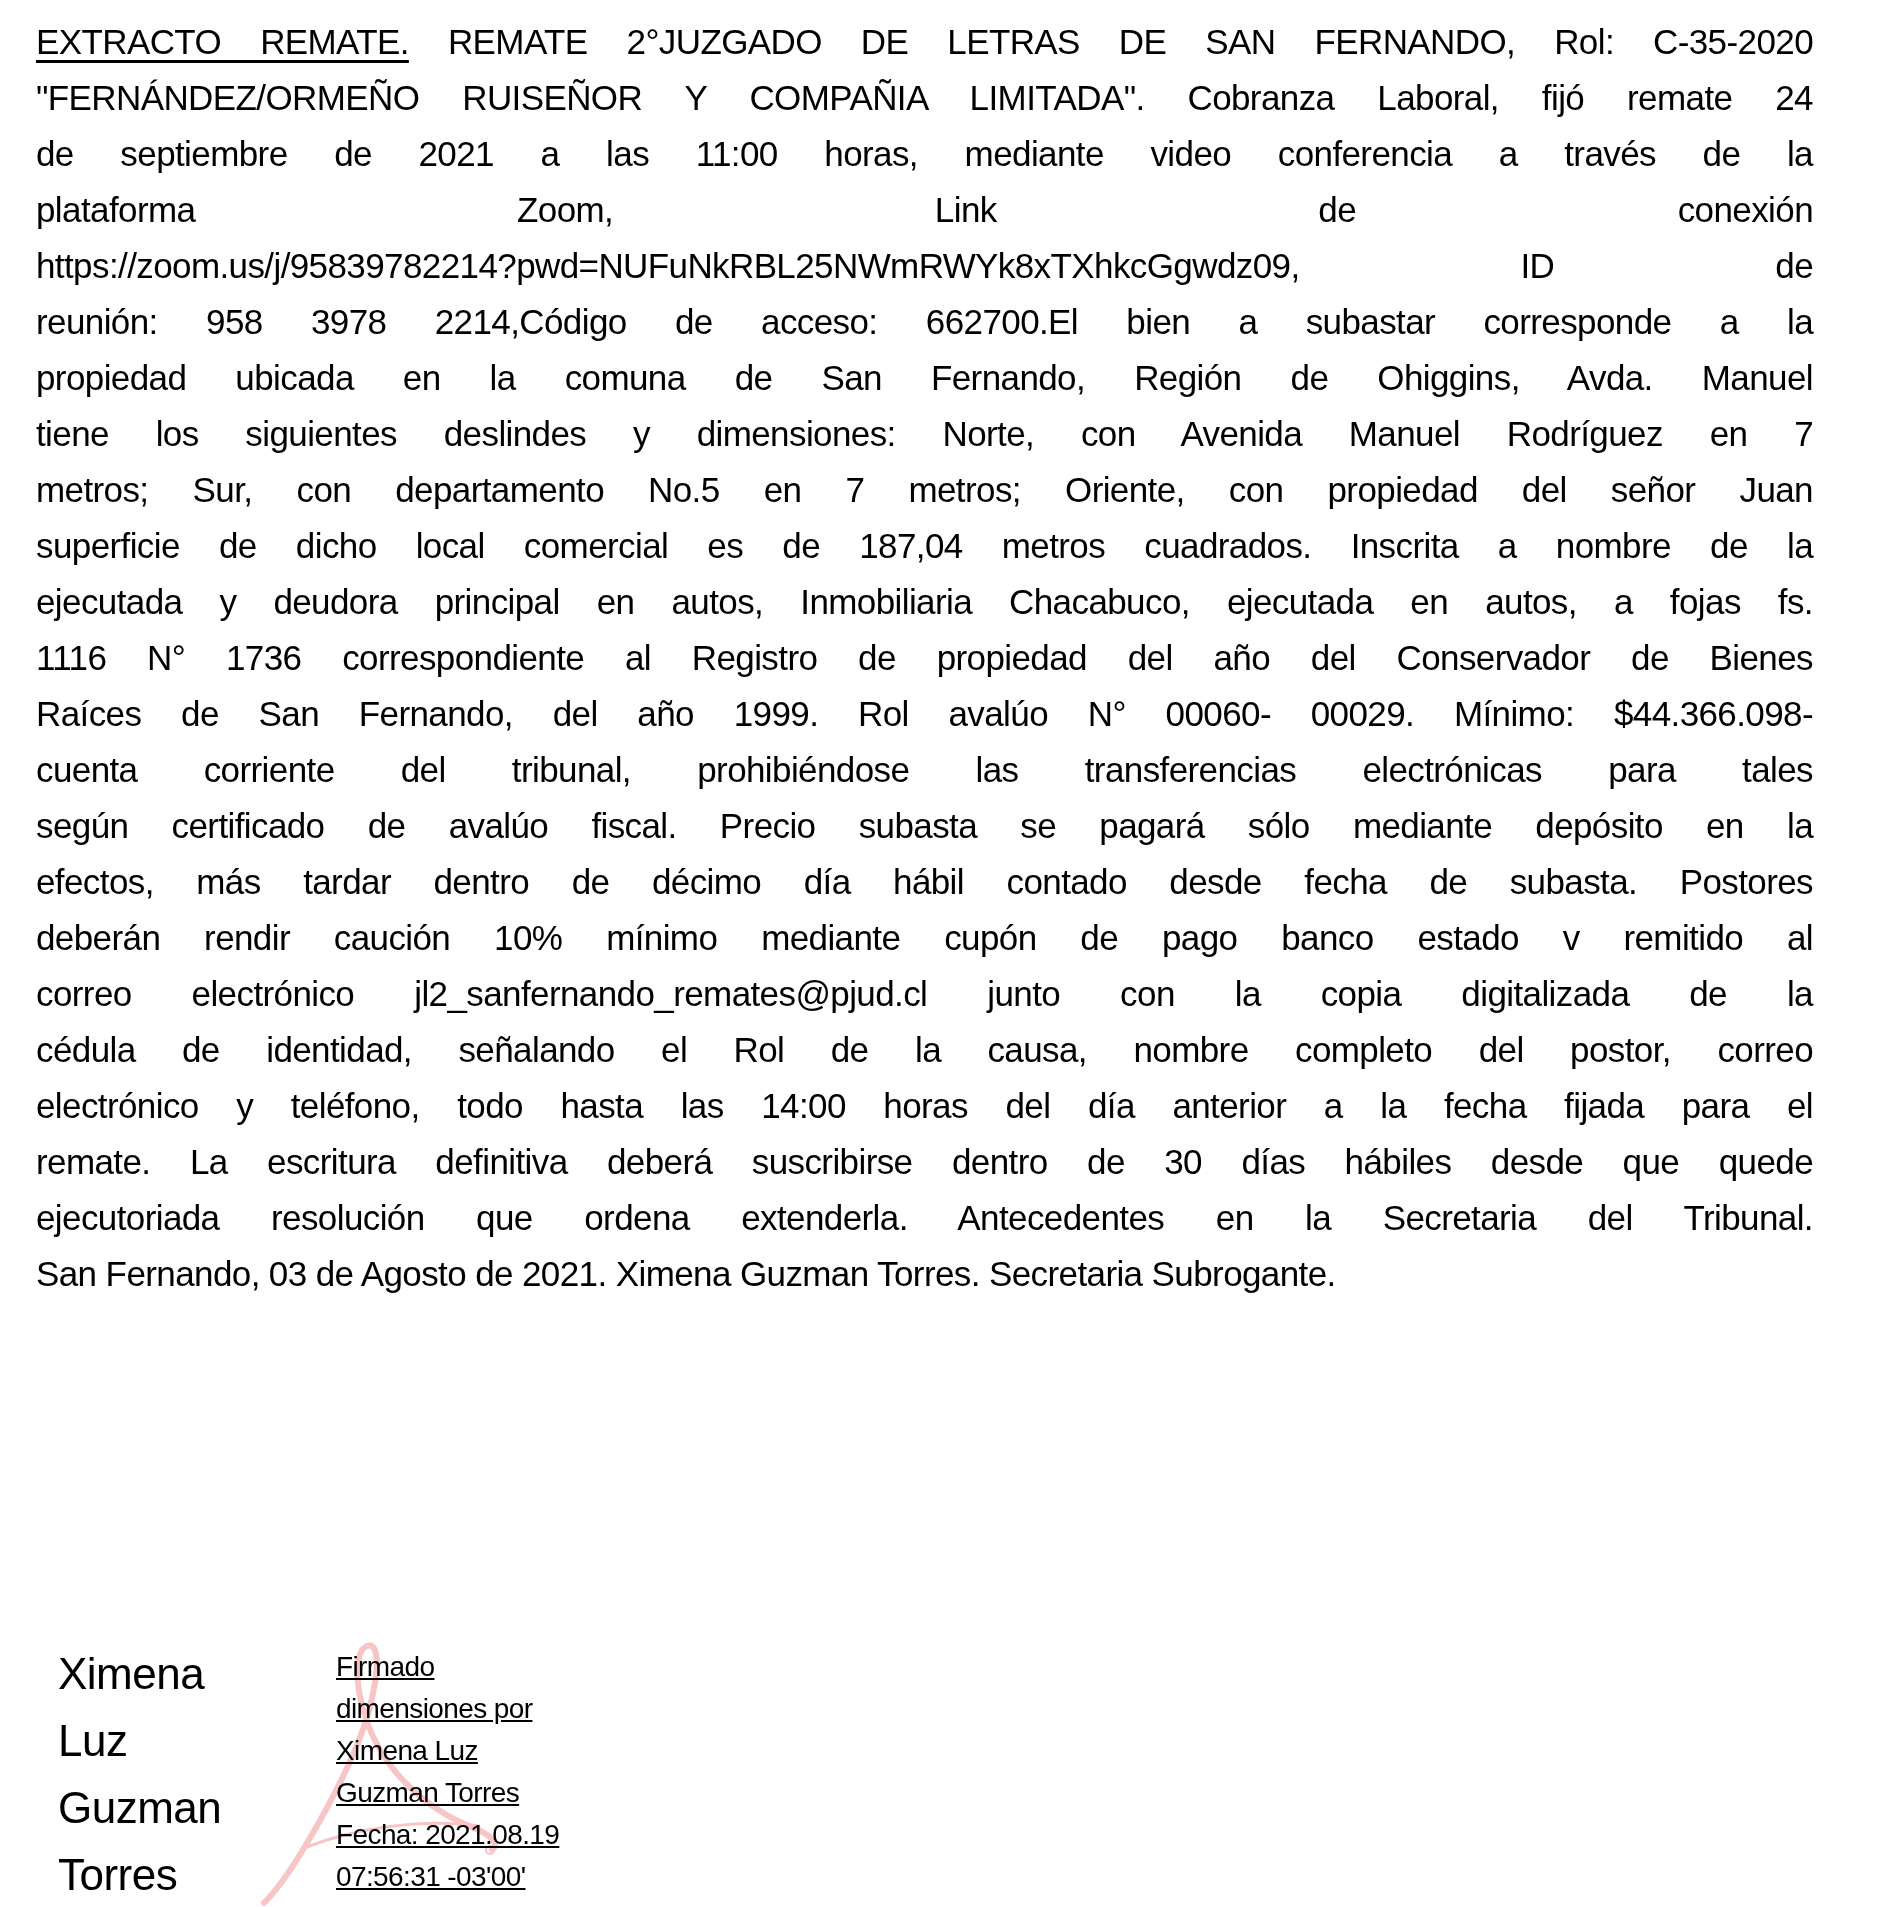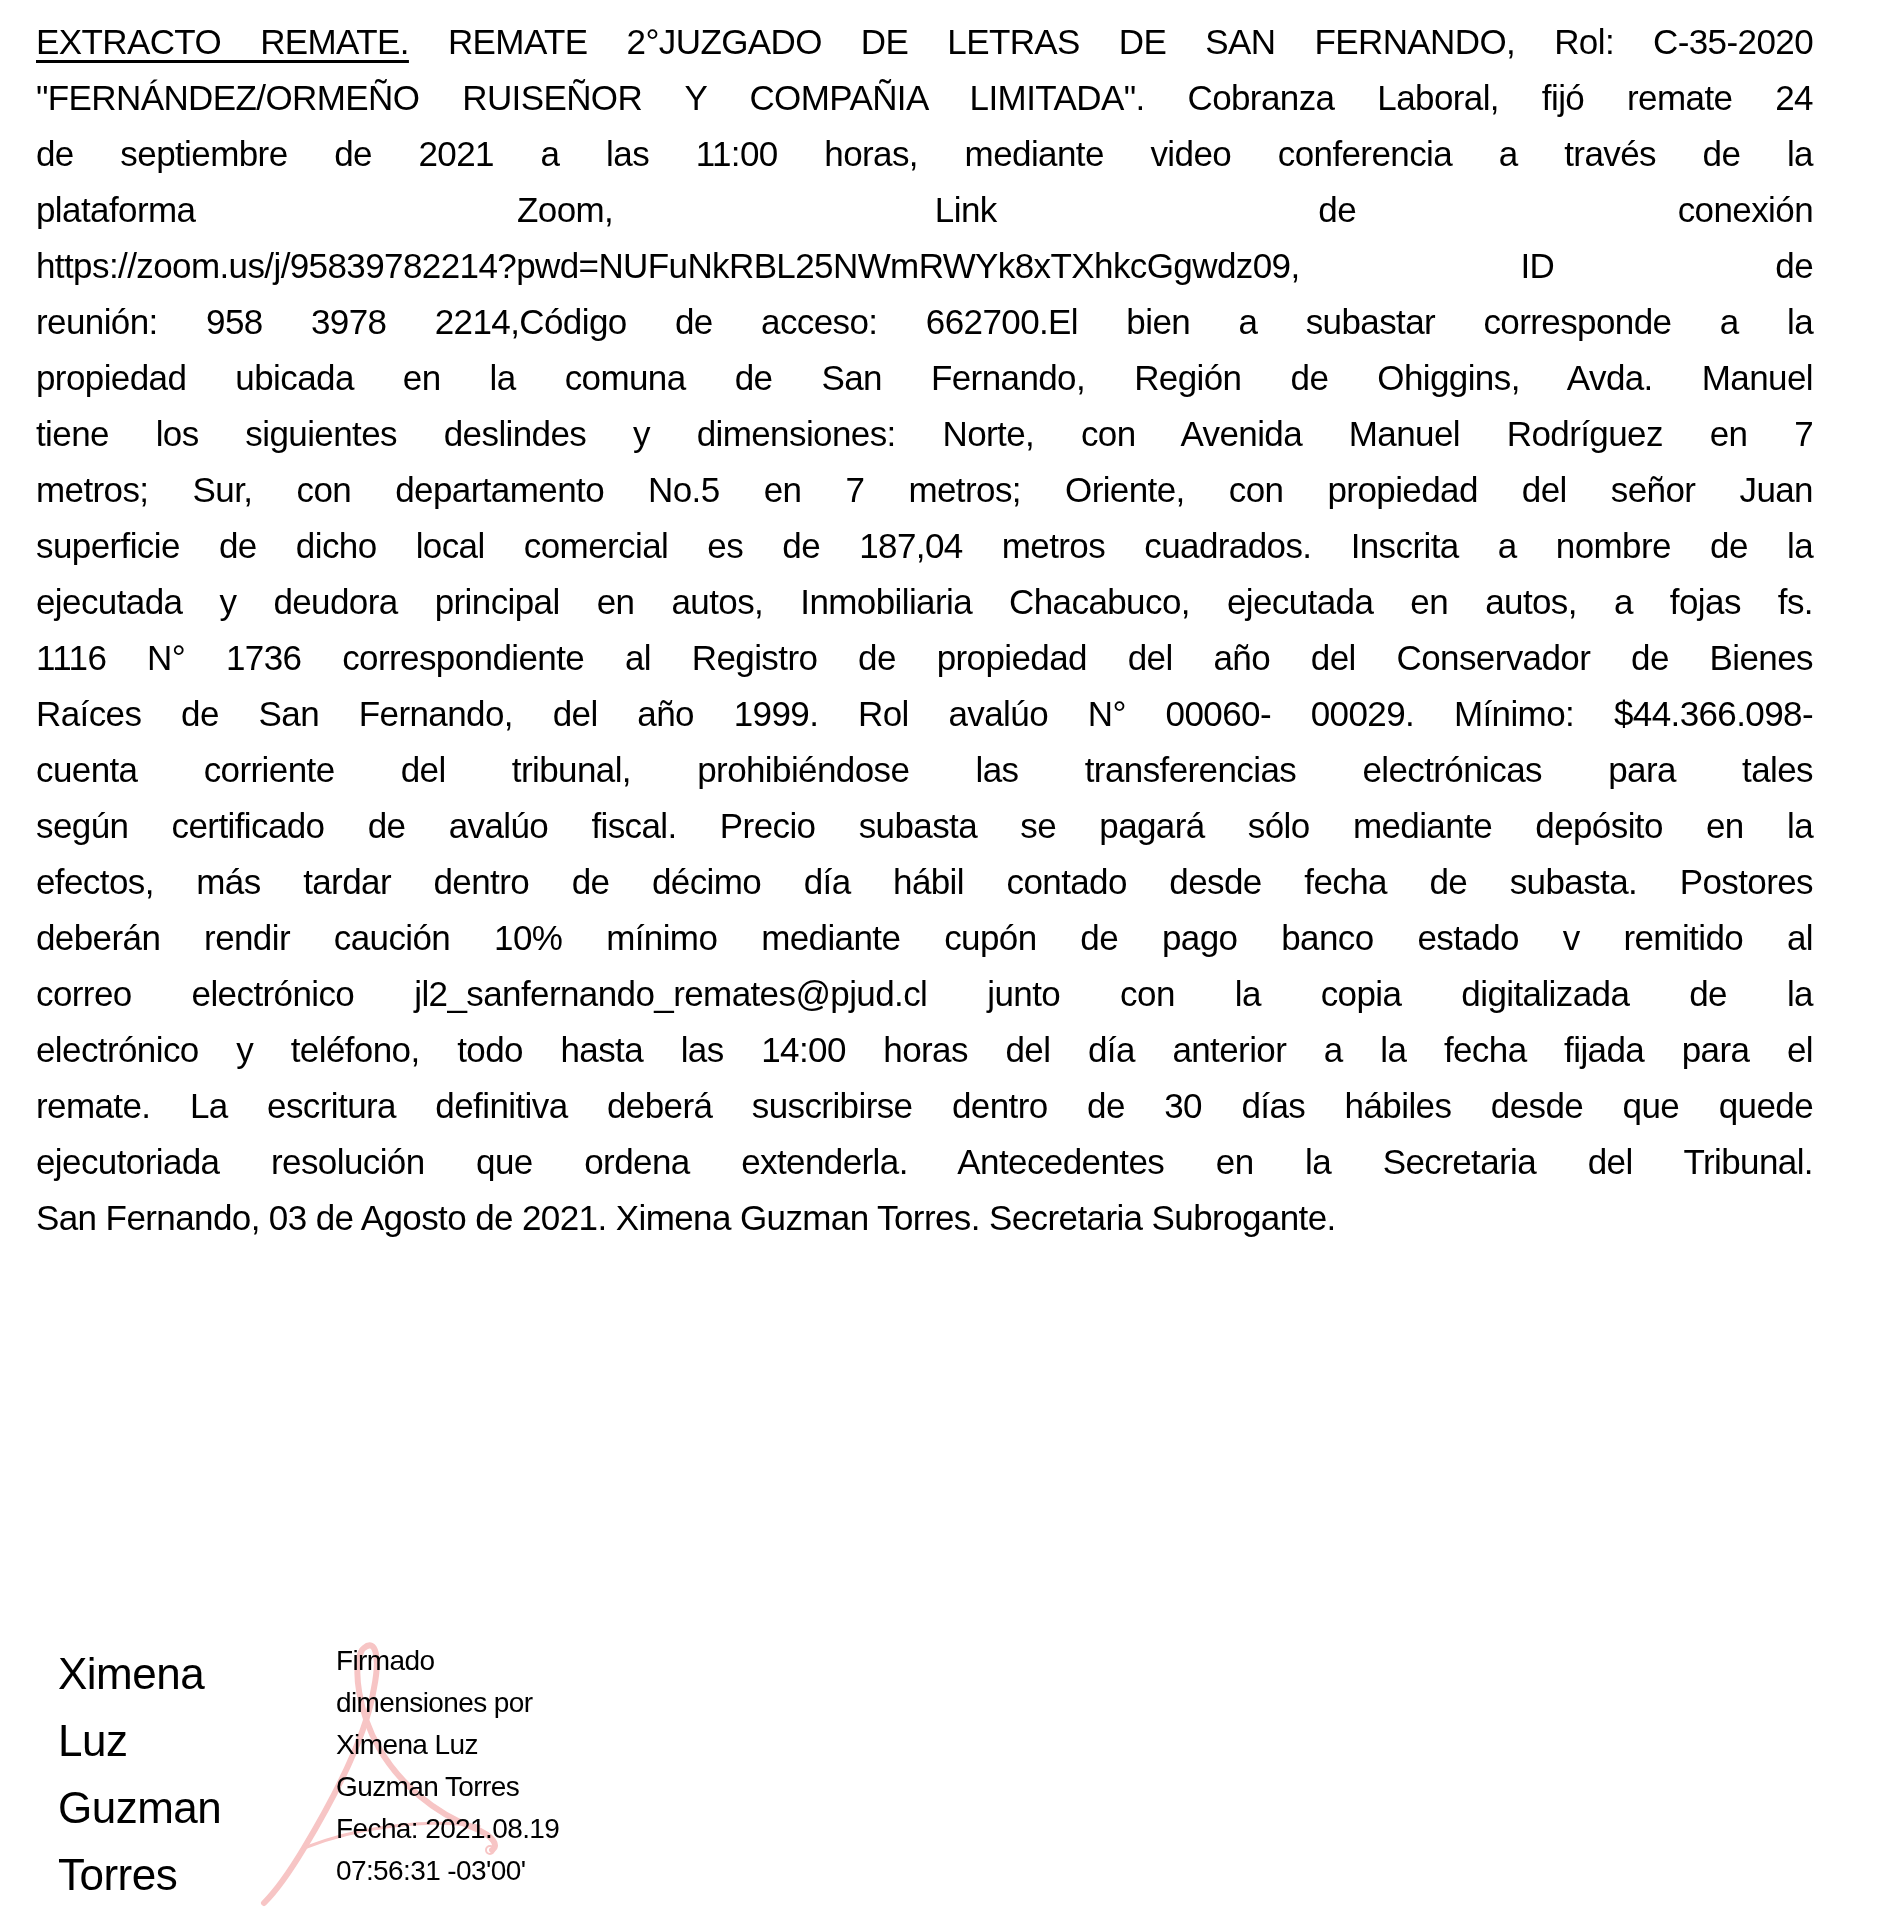--- a/index.html
+++ b/index.html
@@ -51,24 +51,25 @@
       left: 0;
       top: 12px;
       font-size: 44px;
       line-height: 67px;
       letter-spacing: -0.5px;
     }
     .sig-name div { height: 67px; }
     .sig-detail {
       position: absolute;
       left: 278px;
-      top: 12px;
+      top: 18px;
       font-size: 28px;
       line-height: 42px;
       letter-spacing: -0.6px;
+      text-decoration: underline;
     }
     .sig-detail div { height: 42px; white-space: nowrap; }
     .acrobat-mark {
       position: absolute;
       left: 136px;
       top: 0;
       width: 360px;
       height: 279px;
       pointer-events: none;
     }
@@ -88,20 +89,21 @@
   <div class="line">metros; Sur, con departamento No.5 en 7 metros; Oriente, con propiedad del señor Juan</div>
   <div class="line">superficie de dicho local comercial es de 187,04 metros cuadrados. Inscrita a nombre de la</div>
   <div class="line">ejecutada y deudora principal en autos, Inmobiliaria Chacabuco, ejecutada en autos, a fojas fs.</div>
   <div class="line">1116 N° 1736 correspondiente al Registro de propiedad del año del Conservador de Bienes</div>
   <div class="line">Raíces de San Fernando, del año 1999. Rol avalúo N° 00060- 00029. Mínimo: $44.366.098-</div>
   <div class="line">cuenta  corriente  del  tribunal, prohibiéndose las transferencias electrónicas para tales</div>
   <div class="line">según certificado de avalúo fiscal. Precio subasta se pagará sólo  mediante  depósito  en  la</div>
   <div class="line">efectos, más tardar dentro de décimo día hábil contado desde fecha de subasta. Postores</div>
   <div class="line">deberán rendir caución 10% mínimo mediante cupón de pago banco estado v remitido  al</div>
   <div class="line">correo electrónico jl2_sanfernando_remates@pjud.cl junto con la copia digitalizada de la</div>
+  <div class="line">cédula  de identidad, señalando el Rol de la causa, nombre completo del postor, correo</div>
   <div class="line">electrónico y teléfono, todo hasta las 14:00 horas del día anterior a la fecha fijada para el</div>
   <div class="line">remate. La escritura definitiva deberá suscribirse dentro de 30 días hábiles desde que quede</div>
   <div class="line">ejecutoriada resolución que ordena extenderla. Antecedentes en la Secretaria del Tribunal.</div>
   <div class="line last">San Fernando, 03 de Agosto de 2021. Ximena Guzman Torres. Secretaria Subrogante.</div>
 </div>
 
 <div class="sig">
   <svg class="acrobat-mark" viewBox="0 0 360 279" xmlns="http://www.w3.org/2000/svg">
     <g fill="none" stroke-linecap="round" id="mark-group" stroke="#f7c5c5">
       <path d="M170 20 C 182 10, 186 30, 180 60 C 172 110, 140 170, 110 220 C 95 245, 80 265, 70 275" stroke-width="6"></path>

